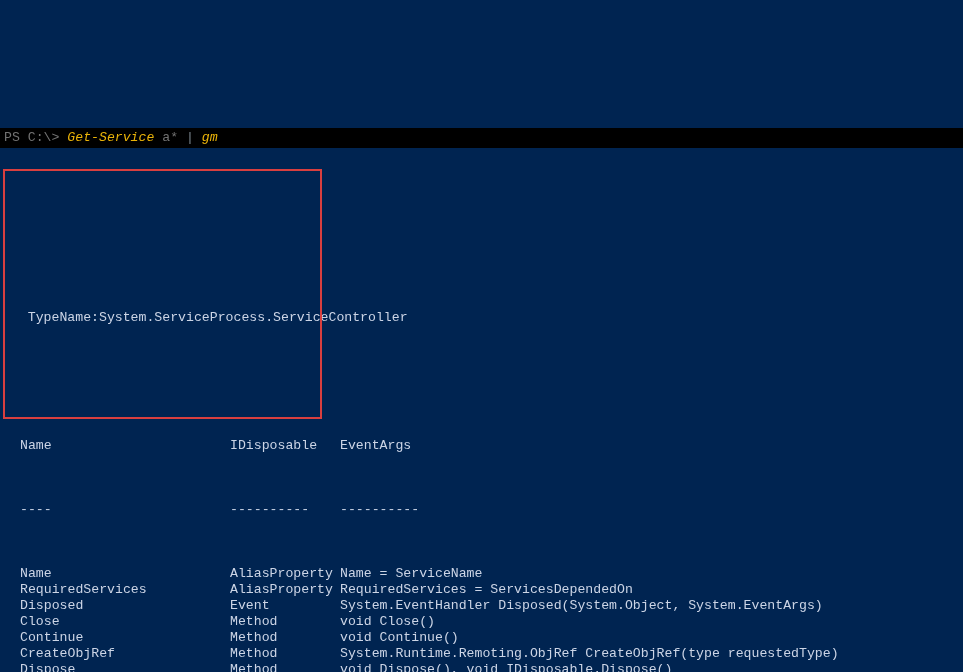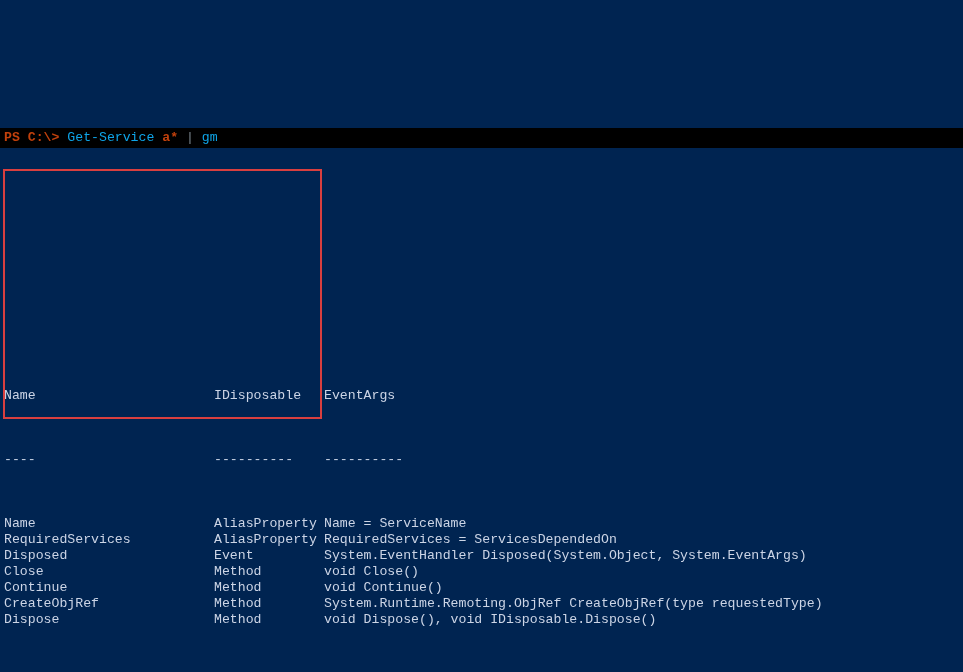--- a/index.html
+++ b/index.html
@@ -15,27 +15,27 @@
     overflow: hidden;
     white-space: pre;
   }
   .terminal {
     padding: 0;
   }
   .prompt-line {
     padding: 2px 4px;
   }
   .bg-black { background: #000; color: #fff; }
-  .fg-white { color: #c2410c; font-weight: bold; }
-  .fg-yellow { color: #0ea5e9; }
+  .fg-white { color: #737373; }
+  .fg-yellow { color: #eab308; font-style: italic; }
   .fg-gray { color: #7a868e; }
   .line { padding: 0 4px; display: block; }
   .blank { height: 16px; }
   .typename { padding: 0 4px; margin-top: 2px; }
-  .row { padding: 0 4px; display: flex; }
+  .row { padding: 0 20px; display: flex; }
   .c1 { display: inline-block; width: 210px; flex: 0 0 210px; overflow: hidden; }
   .c2 { display: inline-block; width: 110px; flex: 0 0 110px; overflow: hidden; }
   .c3 { display: inline-block; flex: 1; overflow: hidden; white-space: pre; text-overflow: clip; }
   .highlight-box {
     position: absolute;
     border: 2px solid #d93f3f;
     pointer-events: none;
     left: 3px;
     top: 169px;
     width: 315px;
@@ -47,20 +47,21 @@
 
 
 
 <div class="terminal">
 
   <div class="prompt-line bg-black"><span class="fg-white">PS C:\&gt; </span><span class="fg-yellow">Get-Service</span><span class="fg-white"> a* </span><span class="fg-gray">|</span><span class="fg-yellow"> gm</span></div>
 
   <div class="line blank"> </div>
   <div class="line blank"> </div>
 
+  <div class="typename">   TypeName:System.ServiceProcess.ServiceController</div>
 
   <div class="line blank"> </div>
 
   <div class="row"><span class="c1">Name</span><span class="c2">IDisposable</span><span class="c3">EventArgs</span></div>
 
   <div class="row"><span class="c1">----</span><span class="c2">----------</span><span class="c3">----------</span></div>
 
   <div id="rows-container"><div class="row"><span class="c1">Name</span><span class="c2">AliasProperty</span><span class="c3">Name = ServiceName</span></div><div class="row"><span class="c1">RequiredServices</span><span class="c2">AliasProperty</span><span class="c3">RequiredServices = ServicesDependedOn</span></div><div class="row"><span class="c1">Disposed</span><span class="c2">Event</span><span class="c3">System.EventHandler Disposed(System.Object, System.EventArgs)</span></div><div class="row"><span class="c1">Close</span><span class="c2">Method</span><span class="c3">void Close()</span></div><div class="row"><span class="c1">Continue</span><span class="c2">Method</span><span class="c3">void Continue()</span></div><div class="row"><span class="c1">CreateObjRef</span><span class="c2">Method</span><span class="c3">System.Runtime.Remoting.ObjRef CreateObjRef(type requestedType)</span></div><div class="row"><span class="c1">Dispose</span><span class="c2">Method</span><span class="c3">void Dispose(), void IDisposable.Dispose()</span></div></div>
 
   <div class="highlight-box"></div>

